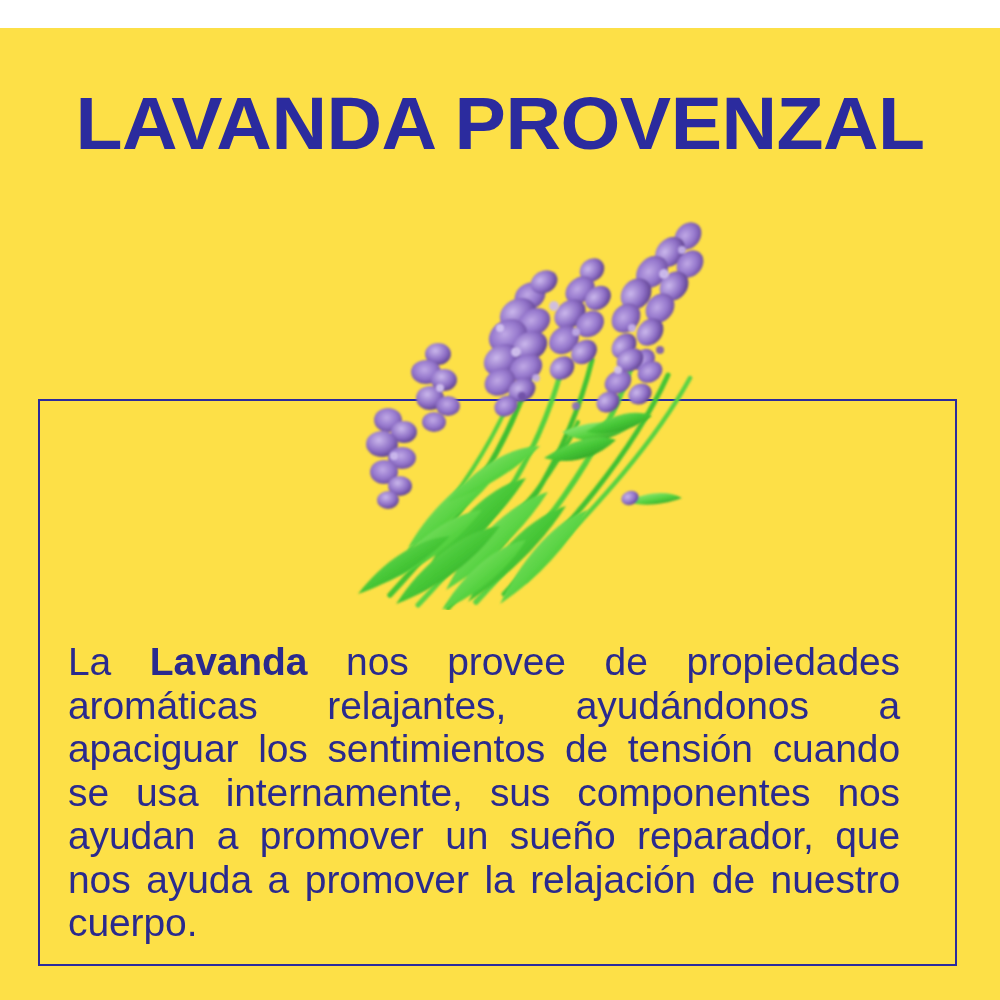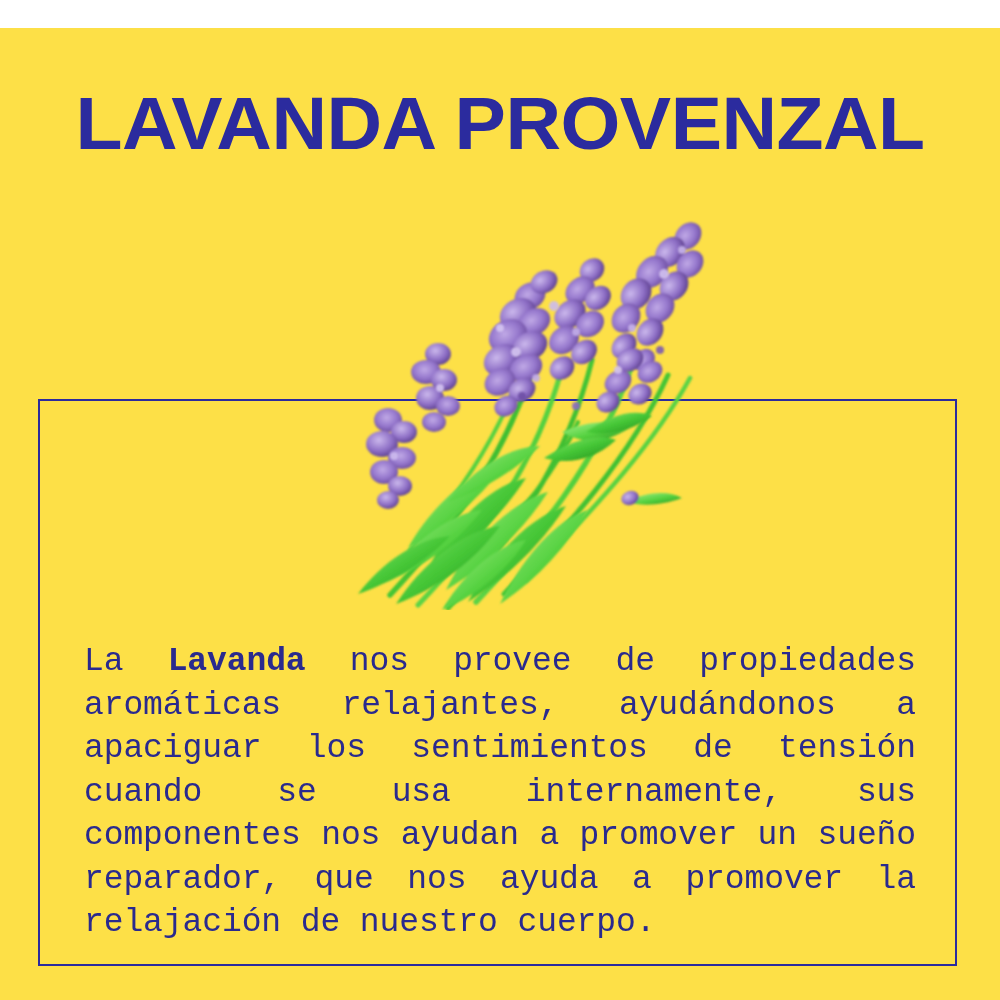--- a/index.html
+++ b/index.html
@@ -44,25 +44,25 @@
     width: 919px;
     height: 567px;
     border: 2px solid #2B2B9E;
     box-sizing: border-box;
     background: transparent;
   }
 
   
   #body-text {
     position: absolute;
-    left: 84px;
+    left: 68px;
     top: 612px;
     width: 832px;
-    font-family: Liberation Mono, monospace;
-    font-size: 33px;
+    font-family: Liberation Sans, sans-serif;
+    font-size: 39px;
     line-height: 43.5px;
     color: #2A2A8E;
     text-align: justify;
     text-justify: inter-word;
     letter-spacing: -0.1px;
   }
   #body-text b { font-weight: 700; }
 
   
   #lavender {

